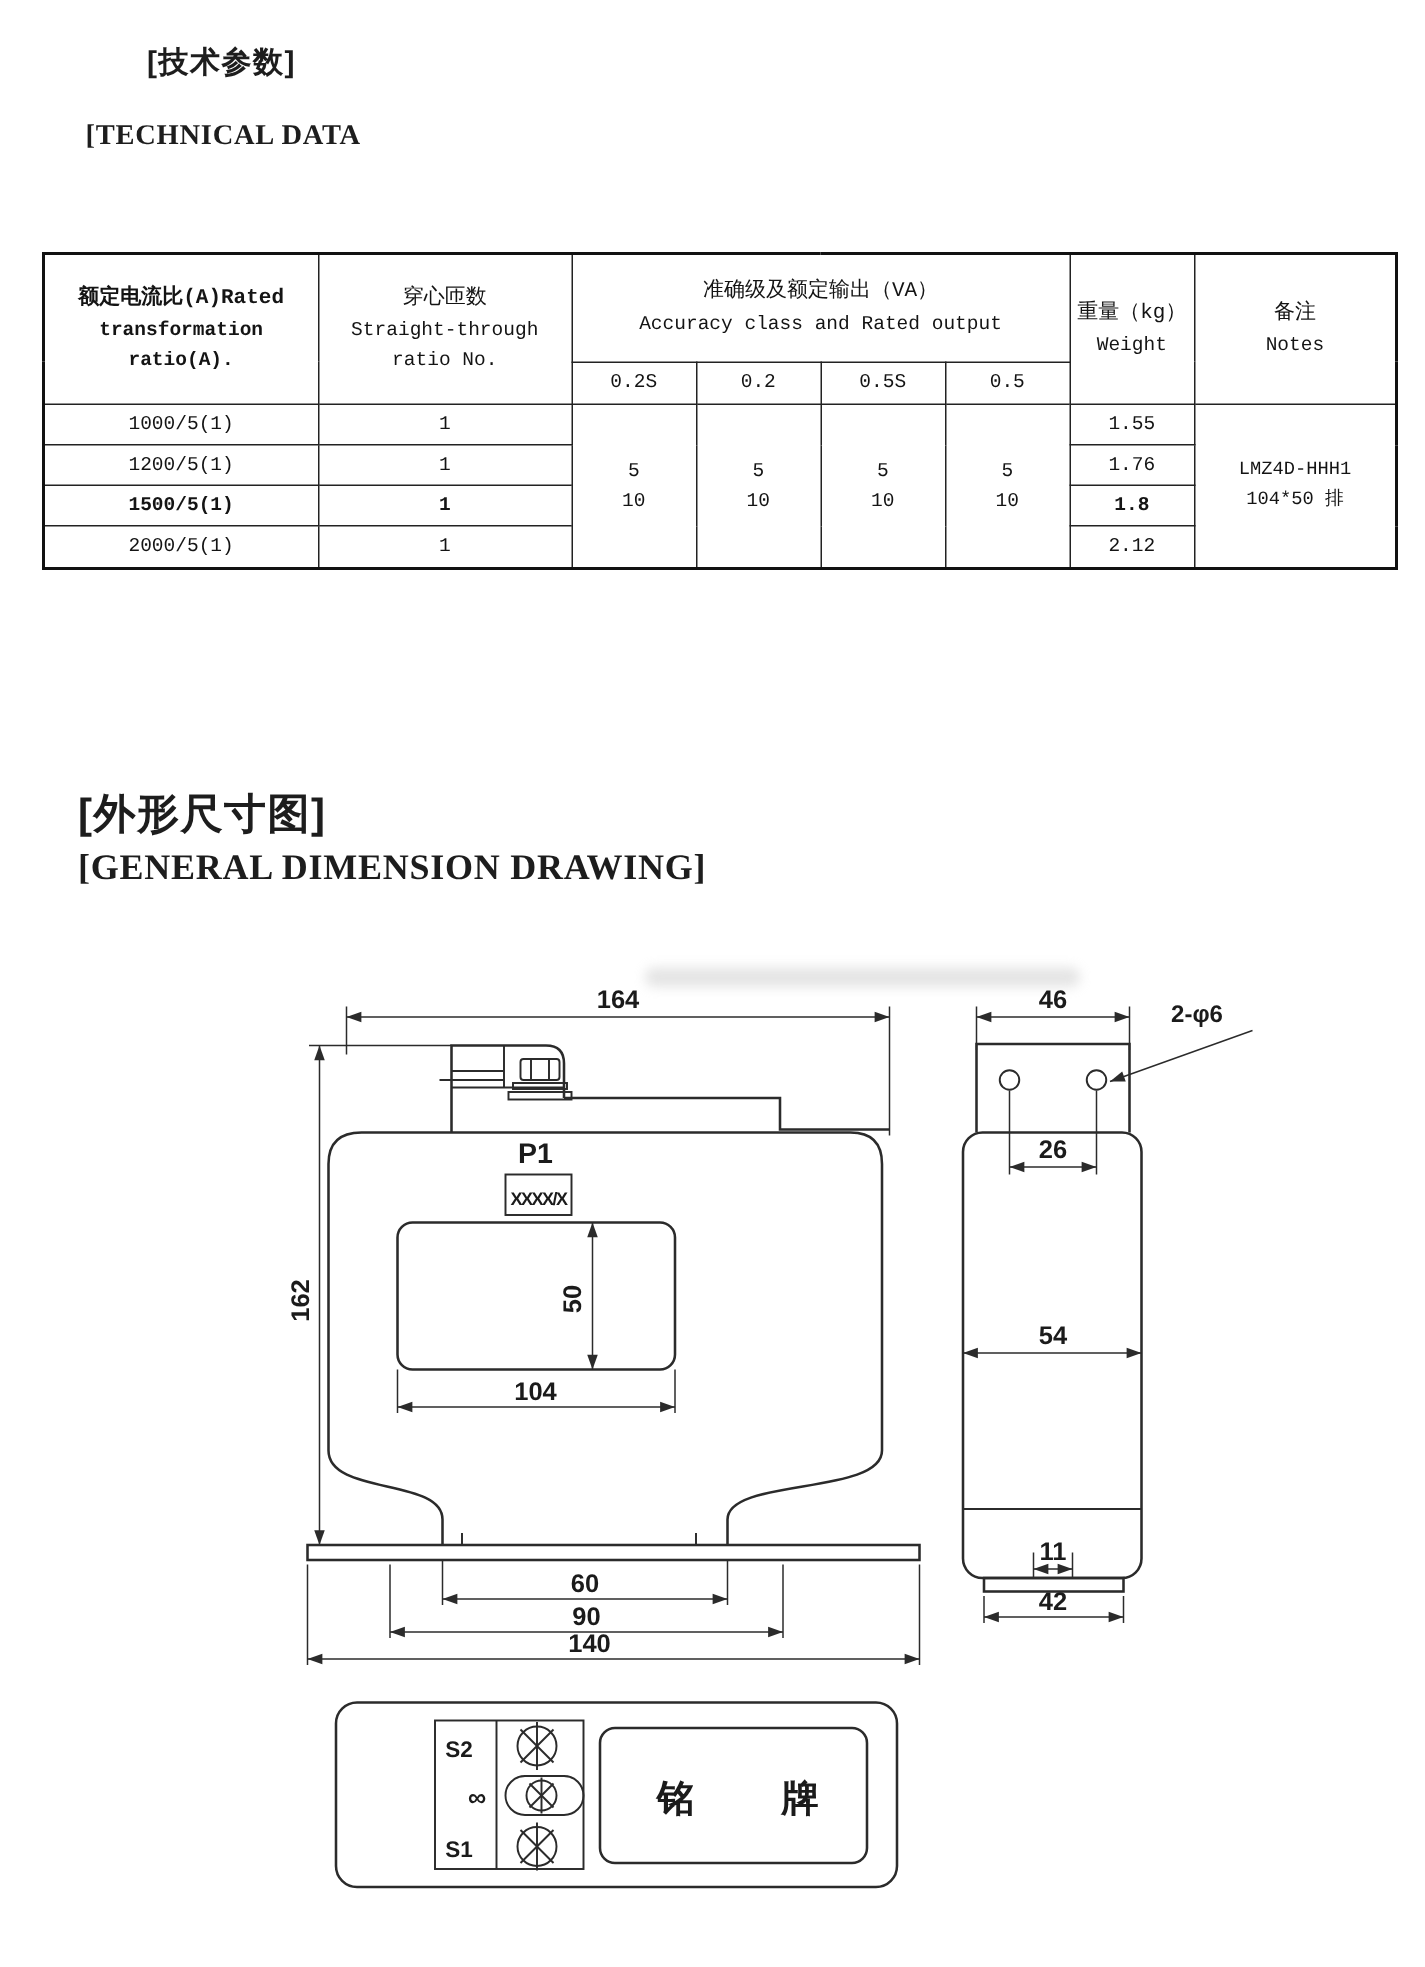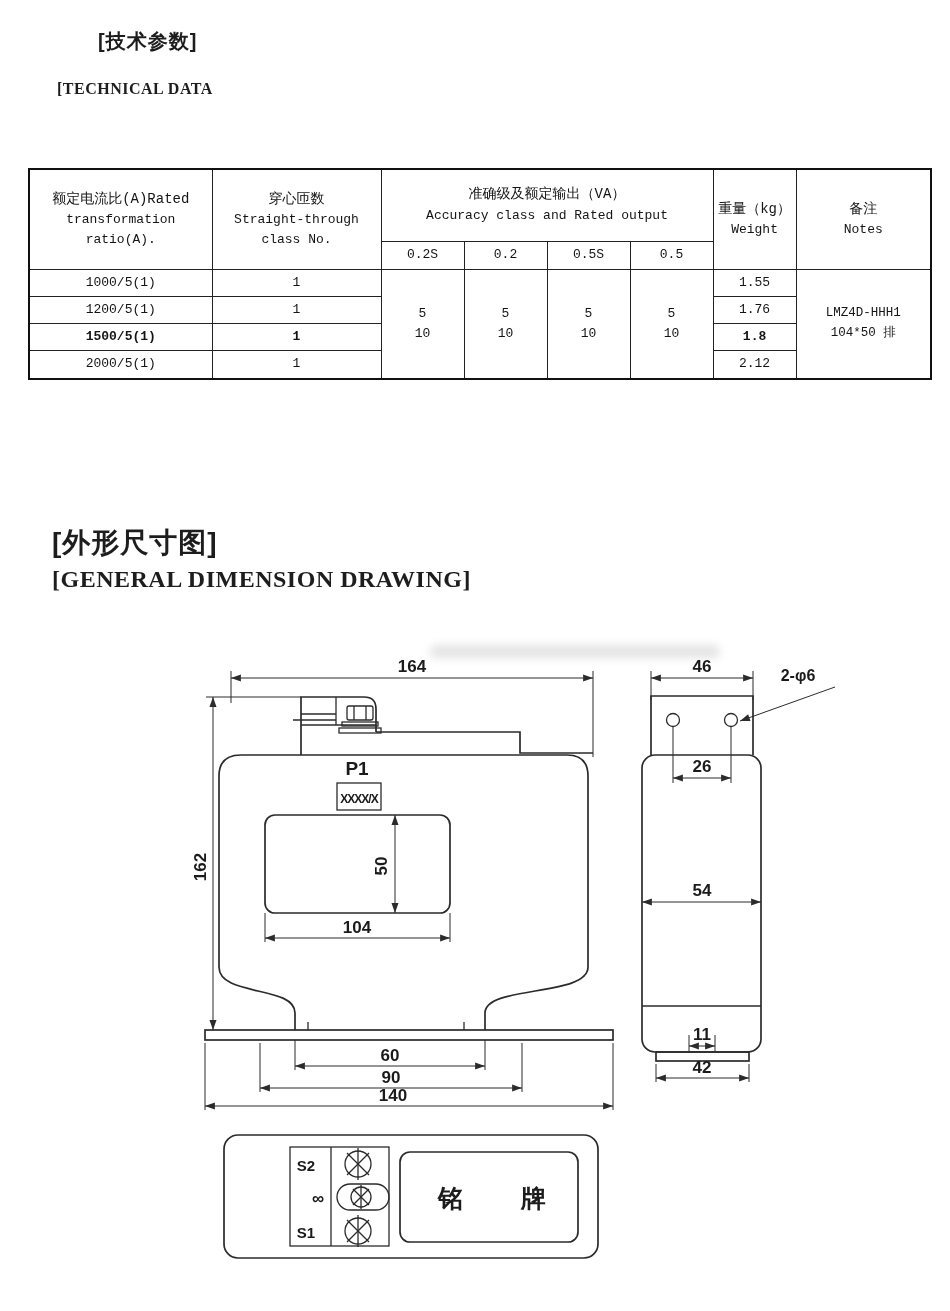--- a/index.html
+++ b/index.html
@@ -1,20 +1,20 @@
 <!DOCTYPE html>
 <html><head>
 <meta charset="utf-8">
 <style>
   html,body{margin:0;padding:0;}
   body{width:950px;height:1311px;background:#ffffff;position:relative;overflow:hidden;
        font-family:"Liberation Sans",sans-serif;color:#1d1d1d;}
   .abs{position:absolute;}
   .h-cn{font-weight:bold;font-size:20px;letter-spacing:1px;font-family:"Liberation Sans",sans-serif;}
-  .h-en{font-weight:bold;font-size:16px;font-family:"Liberation Serif",serif;letter-spacing:.5px;}
+  .h-en{font-weight:bold;font-size:19px;font-family:"Liberation Serif",serif;letter-spacing:.5px;}
   
   table.spec{position:absolute;left:28px;top:168px;width:902px;border-collapse:collapse;table-layout:fixed;
        font-family:"Liberation Mono","DejaVu Sans Mono",monospace;font-size:13px;color:#141414;}
   table.spec td{border:1px solid #222;text-align:center;vertical-align:middle;padding:0;line-height:1.55;}
   table.spec{border:2px solid #111;}
   .cellline{display:block;}
   .cn{font-size:14px;}
   
   svg text{font-family:"Liberation Sans",sans-serif;}
   .dimlabel{font-weight:bold;font-size:17px;fill:#1b1b1b;text-anchor:middle;}
@@ -38,29 +38,29 @@
       <col style="width:169px">
     <col style="width:83px">
       <col style="width:83px">
       <col style="width:83px">
       <col style="width:83px">
     <col style="width:83px">
       <col style="width:135px">
   </colgroup>
   <tbody>
       <tr style="height:71px;">
-    <td rowspan="2" style="height:99px;">
+    <td rowspan="2" style="height:99px;font-weight:bold;">
       <span class="cellline cn">额定电流比(A)Rated</span>
       <span class="cellline">transformation</span>
       <span class="cellline">ratio(A).</span>
     </td>
     <td rowspan="2">
       <span class="cellline cn">穿心匝数</span>
       <span class="cellline">Straight-through</span>
-      <span class="cellline">class No.</span>
+      <span class="cellline">ratio No.</span>
     </td>
     <td colspan="4">
       <span class="cellline cn">准确级及额定输出（VA）</span>
       <span class="cellline">Accuracy class and Rated output</span>
     </td>
     <td rowspan="2">
       <span class="cellline cn">重量（kg）</span>
       <span class="cellline">Weight</span>
     </td>
     <td rowspan="2">

